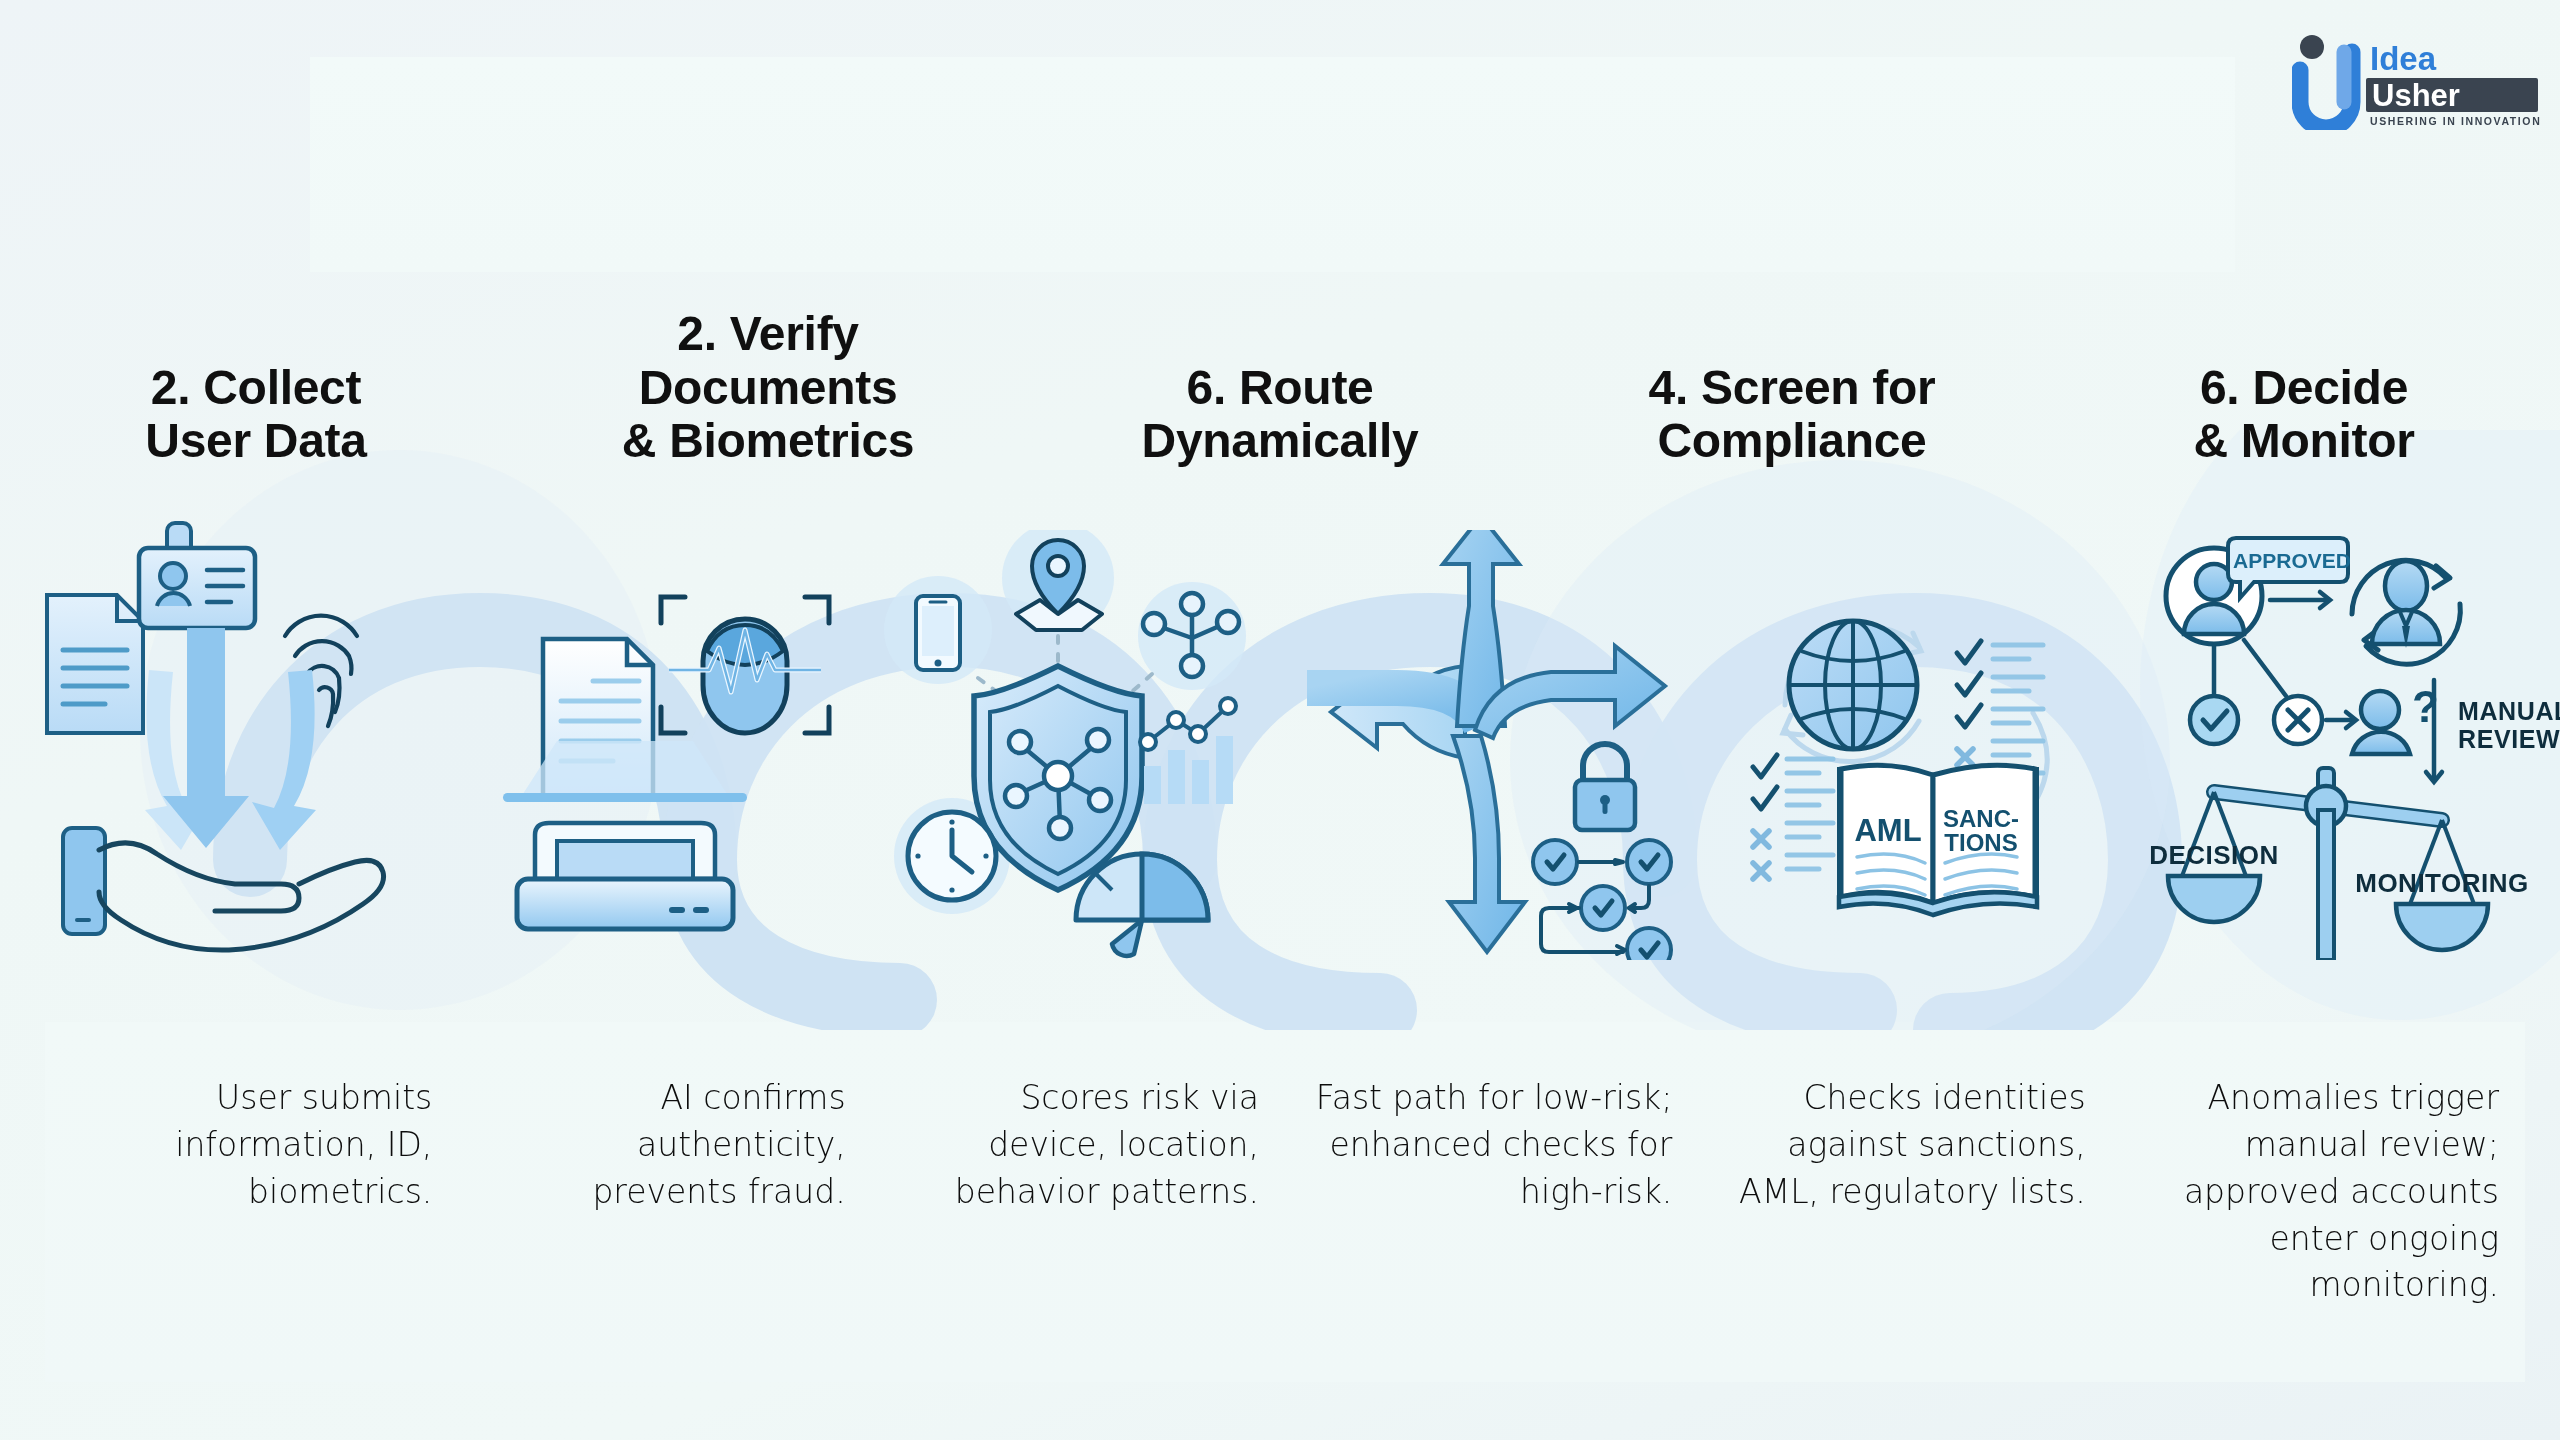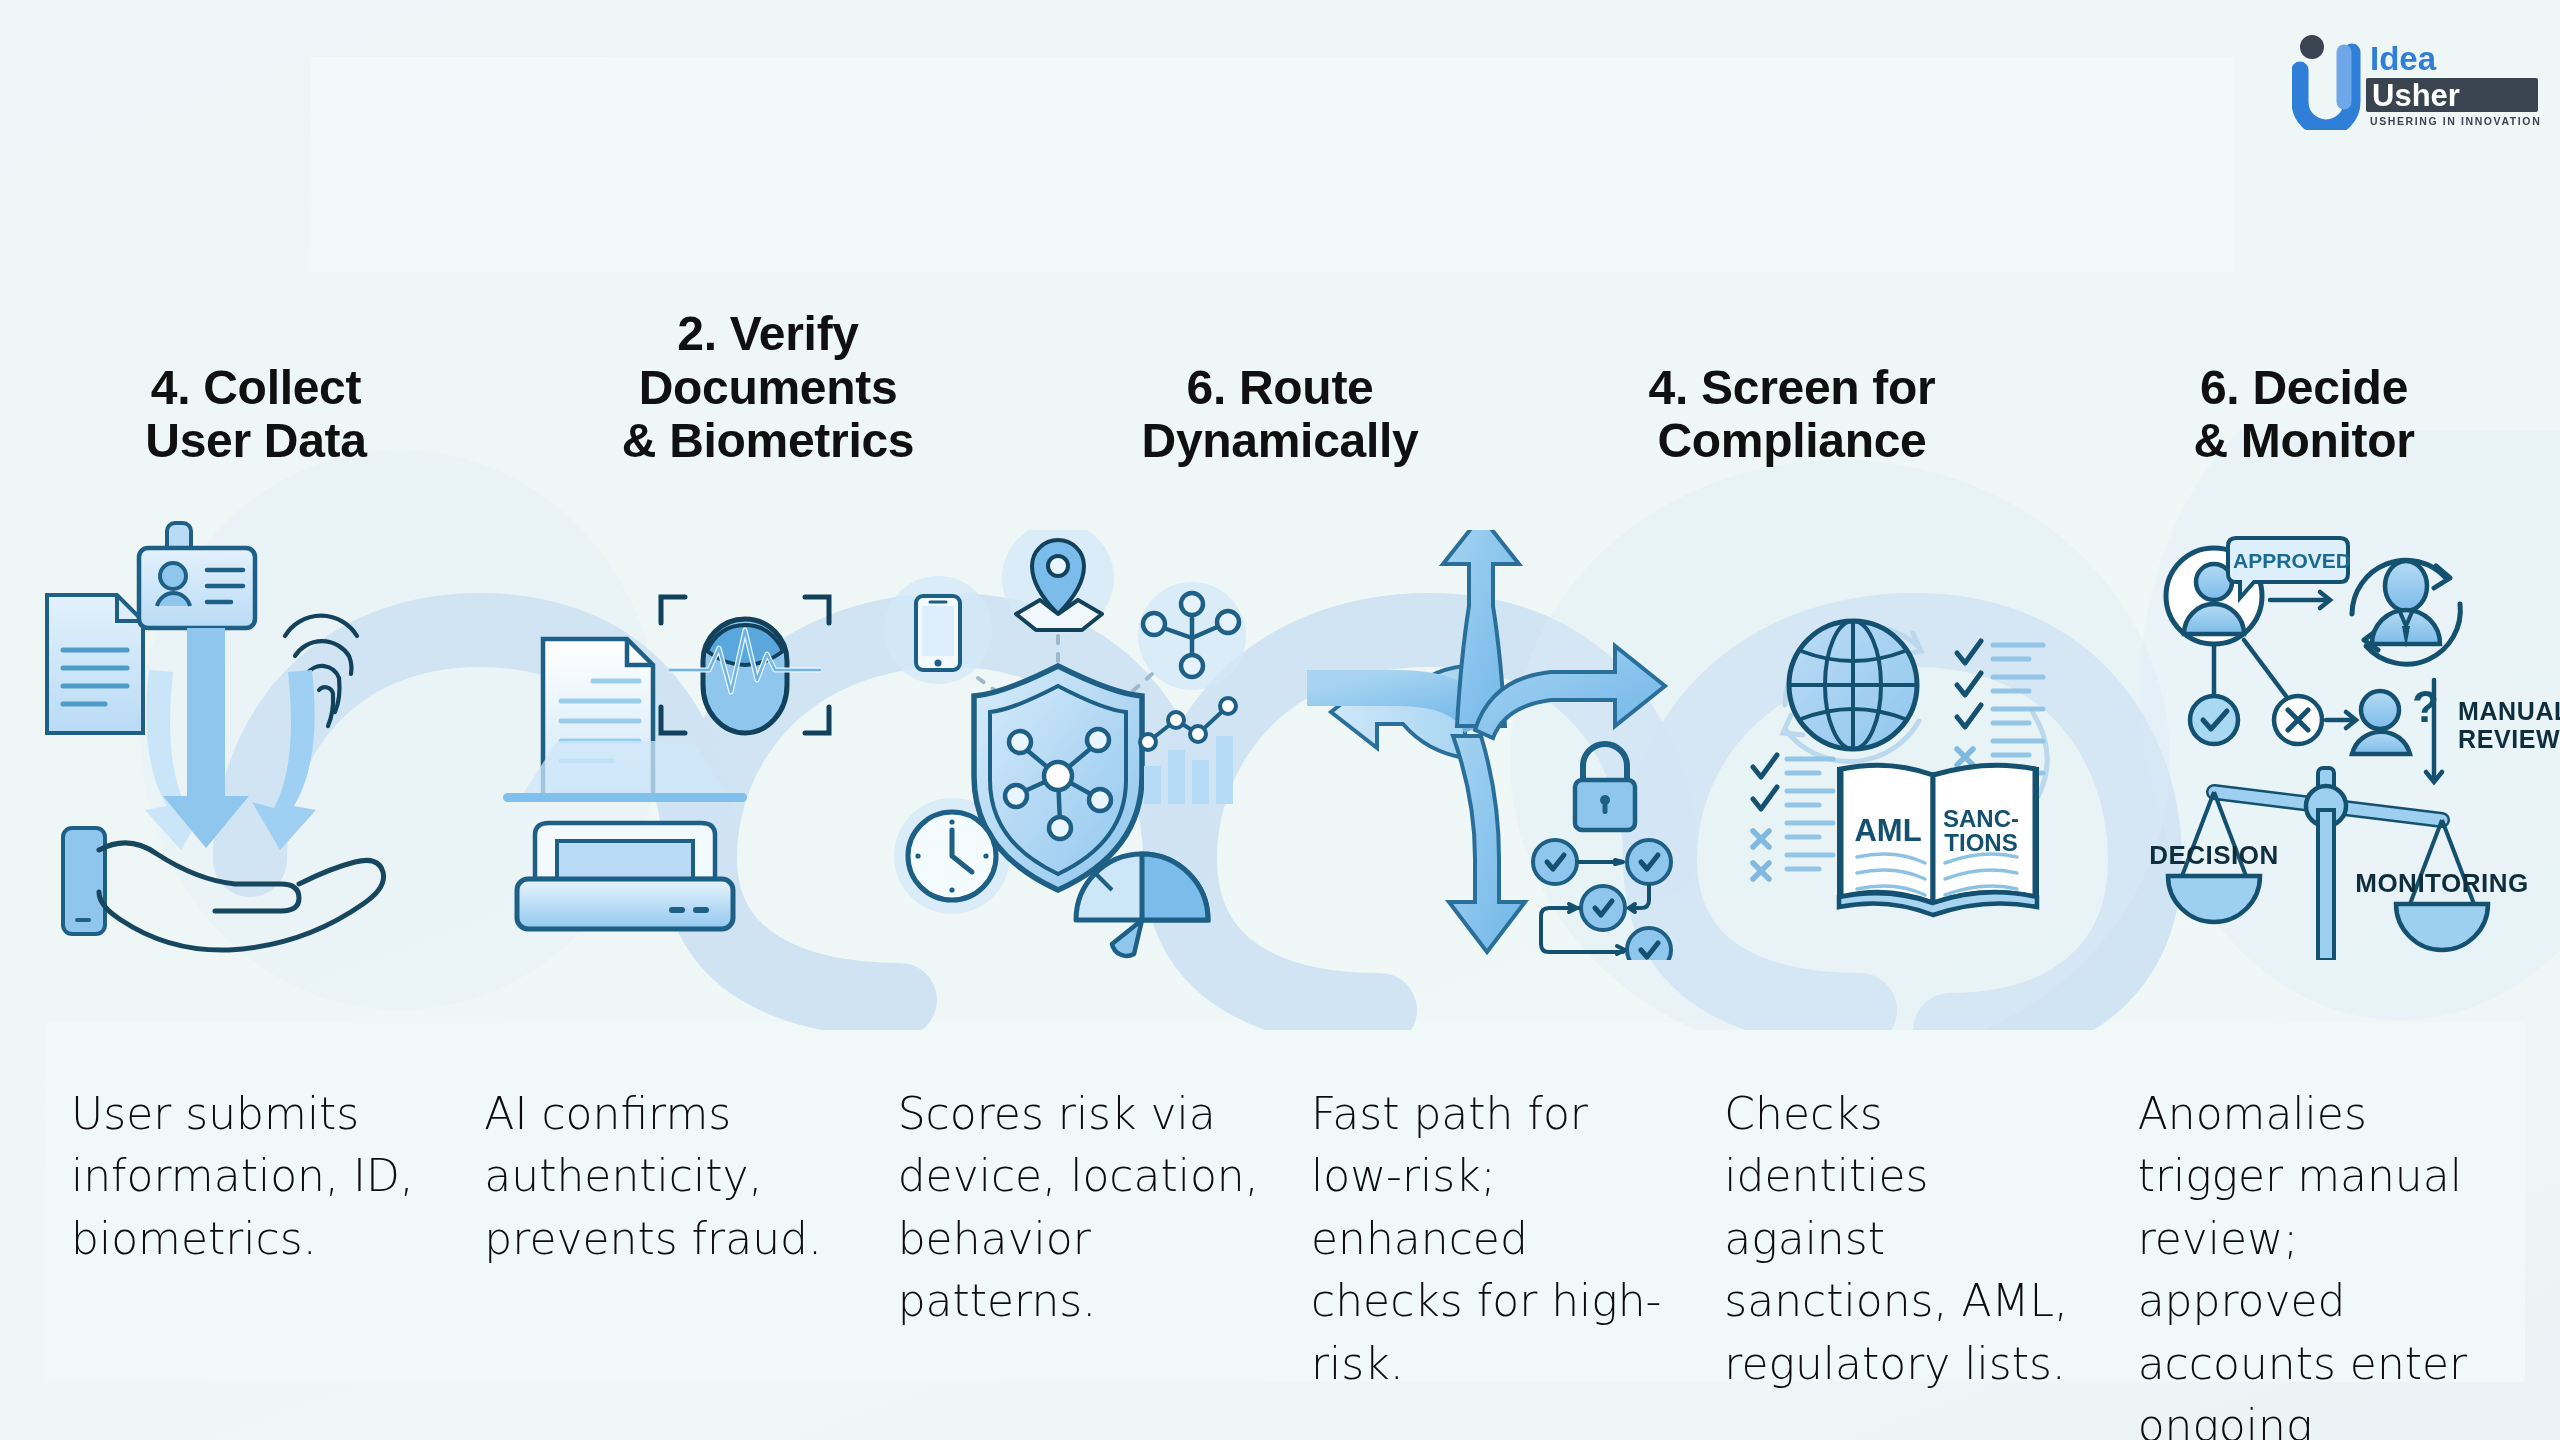--- a/index.html
+++ b/index.html
@@ -38,22 +38,22 @@
     white-space:pre-line;
   }
   
   .icons{position:absolute;left:0;top:470px;width:2560px;height:550px;display:flex;}
   .icell{flex:1 1 0;position:relative;display:flex;align-items:center;justify-content:flex-end;}
   .icell svg{display:block;}
   
   .captions{position:absolute;left:45px;top:1075px;width:2480px;display:flex;}
   .ccell{flex:1 1 0;padding:0 26px;box-sizing:border-box;}
   .caption{
-    font-size:44px;line-height:1.42;color:#0d0d0d;text-align:left;
-    font-family:"DejaVu Sans", sans-serif;font-weight:300;margin-top:8px;
+    font-size:33px;line-height:1.42;color:#0d0d0d;text-align:right;
+    font-family:"DejaVu Sans", sans-serif;font-weight:300;
   }
 </style>
 </head>
 <body>
 
 <div id="stage">
 
   <div class="top-panel"></div>
   <div class="caption-band"></div>
 
@@ -89,21 +89,21 @@
                C 2145 545, 2060 600, 1950 600" stroke="#cfe3f3" stroke-width="74" fill="none" stroke-linecap="round" opacity="0.95"></path>
 
       <ellipse cx="1840" cy="330" rx="330" ry="300" fill="#dceaf7" opacity="0.35"></ellipse>
       <ellipse cx="2400" cy="260" rx="260" ry="330" fill="#dceaf7" opacity="0.30"></ellipse>
       <ellipse cx="400" cy="300" rx="260" ry="280" fill="#dceaf7" opacity="0.22"></ellipse>
     </svg>
   </div>
 
   <div class="headings">
     <div class="hcell">
-      <div class="heading">4. Collect
+      <div class="heading">2. Collect
 User Data</div>
       </div>
     <div class="hcell">
       <div class="heading">2. Verify
 Documents
 &amp; Biometrics</div>
       </div>
     <div class="hcell">
       <div class="heading">6. Route
 Dynamically</div>

